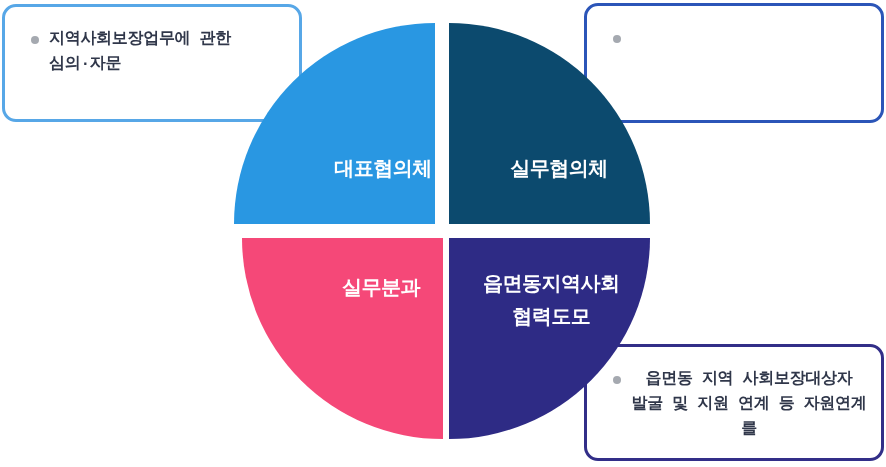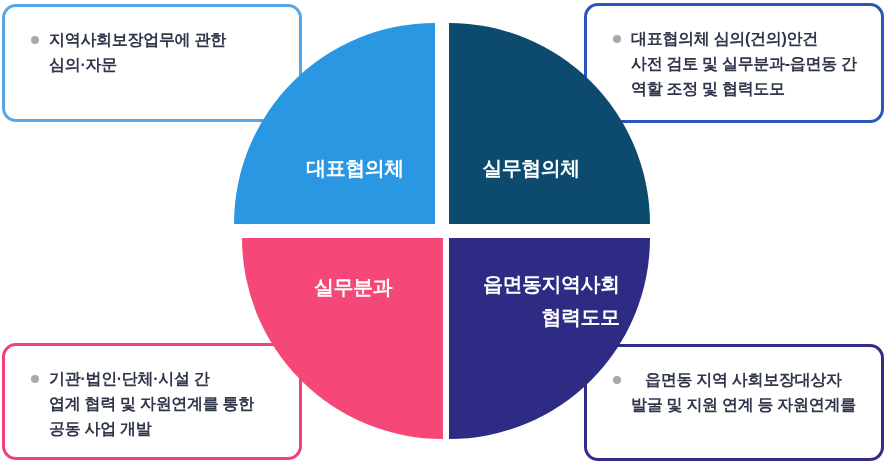--- a/index.html
+++ b/index.html
@@ -1,18 +1,18 @@
 <!DOCTYPE html>
 <html><head>
 <meta charset="utf-8">
 <style>
   html,body { margin:0; padding:0; background:#ffffff; }
   .canvas {
     position:relative; width:886px; height:467px; overflow:hidden;
-    font-family:Liberation Sans, sans-serif;
+    font-family:Liberation Mono, monospace;
   }
   
   .callout {
     position:absolute; box-sizing:border-box; background:#ffffff;
     border:3px solid #cccccc; border-radius:14px;
     display:flex; gap:10px; padding:20px 14px 0 26px; z-index:1;
   }
   .callout-tl { left:2px;   top:4px;   width:300px; height:118px; }
   .callout-tr { left:584px; top:3px;   width:300px; height:120px; }
   .callout-bl { left:2px;   top:343px; width:300px; height:117px; }
@@ -23,56 +23,43 @@
   .wheel { position:absolute; left:234px; top:23px; width:416px; height:416px; z-index:2; }
   .quad { position:absolute; width:201px; height:201px; }
   .quad-tl { left:0;     top:0;     border-radius:201px 0 0 0; }
   .quad-tr { left:215px; top:0;     border-radius:0 201px 0 0; }
   .quad-bl { left:8px;     top:215px; border-radius:0 0 0 201px; }
   .quad-br { left:215px; top:215px; border-radius:0 0 201px 0; }
   .quad-label {
     position:absolute; color:#ffffff; font-size:20px; font-weight:700;
     letter-spacing:-0.5px; white-space:nowrap;
   }
-  .quad-label-center { transform:translate(-50%,-50%); text-align:center; }
+  .quad-label-center { transform:translate(-50%,-50%); text-align:center;margin-left:28px; }
   .quad-tl .quad-label { left:121px; top:145px; }
   .quad-tr .quad-label { left:82px;  top:145px; }
   .quad-bl .quad-label { left:111px; top:49px; }
-  .quad-br .quad-label { left:34px;  top:30px; line-height:33px; text-align:right; }
+  .quad-br .quad-label { left:34px;  top:30px; line-height:33px; text-align:center; }
 </style>
 </head>
 <body>
 
 <div class="canvas">
 
   <div class="callout callout-tl" style="border-color: rgb(87, 167, 231);">
     <span class="bullet" style="background-color: rgb(165, 169, 176);"></span>
     <div class="callout-lines" style="color: rgb(48, 55, 74);">
       <div>지역사회보장업무에 관한</div>
       <div>심의·자문</div>
     </div>
   </div>
 
   <div class="callout callout-tr" style="border-color: rgb(43, 85, 184);">
     <span class="bullet" style="background-color: rgb(165, 169, 176);"></span>
-    <div class="callout-lines" style="color: rgb(48, 55, 74);">
-      <div>대표협의체 심의(건의)안건</div>
-      <div>사전 검토 및 실무분과-읍면동 간</div>
-      <div>역할 조정 및 협력도모</div>
-    </div>
   </div>
 
-  <div class="callout callout-bl" style="border-color: rgb(243, 64, 123);">
-    <span class="bullet" style="background-color: rgb(165, 169, 176);"></span>
-    <div class="callout-lines" style="color: rgb(48, 55, 74);">
-      <div>기관·법인·단체·시설 간</div>
-      <div>엽계 협력 및 자원연계를 통한</div>
-      <div>공동 사업 개발</div>
-    </div>
-  </div>
 
   <div class="callout callout-br" style="border-color: rgb(50, 46, 136);">
     <span class="bullet" style="background-color: rgb(165, 169, 176);"></span>
     <div class="callout-lines" style="color: rgb(48, 55, 74);">
       <div>읍면동 지역 사회보장대상자</div>
       <div>발굴 및 지원 연계 등 자원연계를</div>
     </div>
   </div>
 
   <div class="wheel">

